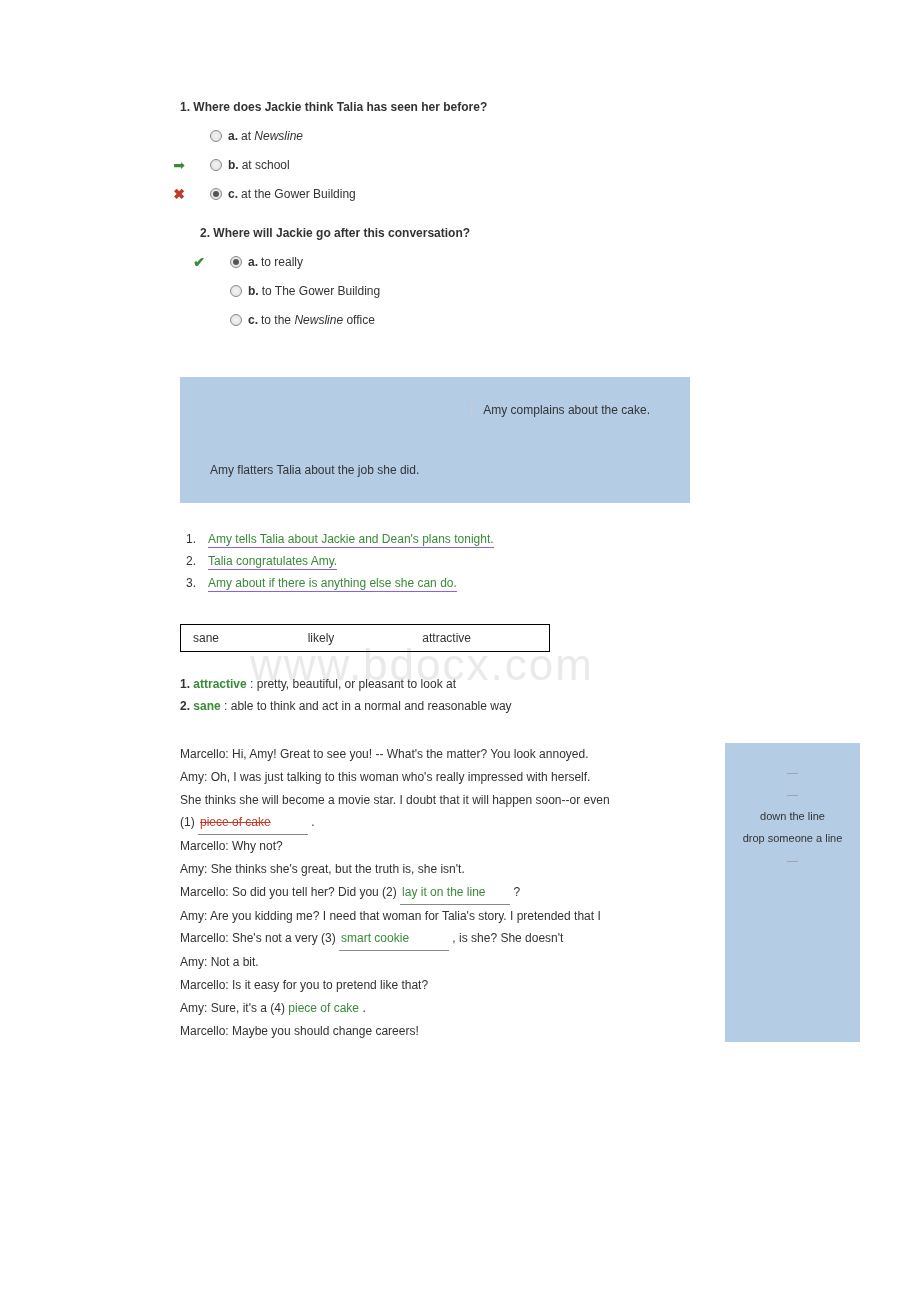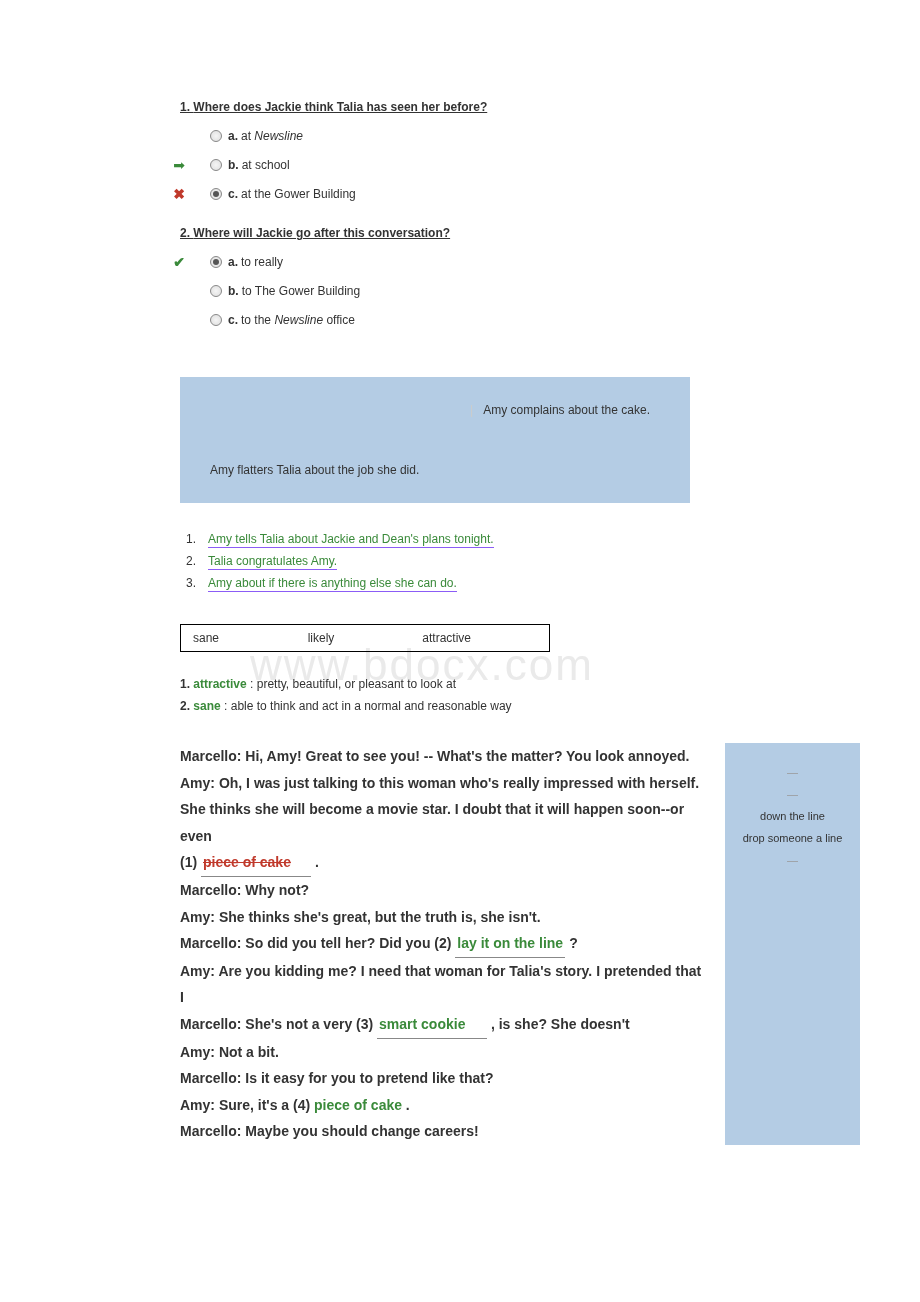--- a/index.html
+++ b/index.html
@@ -1,20 +1,20 @@
 <!DOCTYPE html>
 <html><head>
   <meta charset="utf-8">
   <style>
     * { box-sizing: border-box; margin: 0; padding: 0; }
     body { font-family: Verdana, Arial, sans-serif; font-size: 12px; color: #333; background: #fff; width: 920px; padding: 100px 60px 60px 180px; position: relative; }
     .watermark { position: absolute; top: 640px; left: 250px; font-size: 44px; color: #eaeaea; font-weight: 300; letter-spacing: 2px; pointer-events: none; z-index: 0; text-align: right; }
     .content { position: relative; z-index: 1; }
     .question { margin-bottom: 20px; }
-    .q-text { font-weight: bold; color: #333; margin-bottom: 15px; text-decoration: underline; }
+    .q-text { font-weight: bold; color: #333; margin-bottom: 15px; }
     .q-text .num { font-weight: bold; }
     .option { margin-bottom: 15px; padding-left: 30px; position: relative; display: flex; align-items: center; }
     .opt-icon { position: absolute; left: -10px; width: 18px; height: 18px; display: flex; align-items: center; justify-content: center; }
     .arrow-icon::before { content: "➡"; color: #3a8a3a; font-size: 14px; }
     .x-icon::before { content: "✖"; color: #c0392b; font-size: 14px; font-weight: bold; }
     .check-icon::before { content: "✔"; color: #3a8a3a; font-size: 14px; font-weight: bold; }
     .radio { width: 12px; height: 12px; border: 1px solid #888; border-radius: 50%; background: radial-gradient(circle,#f5f5f5,#ddd); margin-right: 6px; display: inline-flex; align-items: center; justify-content: center; flex-shrink: 0; }
     .radio.selected::after { content: ""; width: 6px; height: 6px; background: #555; border-radius: 50%; }
     .opt-label { font-weight: bold; color: #333; margin-right: 3px; }
     .opt-text { color: #333; }
@@ -25,21 +25,21 @@
     .ordered-list { margin-bottom: 30px; }
     .list-item { padding: 4px 0 4px 28px; position: relative; }
     .list-item .num { position: absolute; left: 6px; color: #333; }
     .list-item .text { color: #3a8a3a; border-bottom: 1px solid #8b5cf6; padding-bottom: 1px; }
     .word-box { border: 1px solid #000; padding: 6px 12px; width: 370px; margin-bottom: 25px; display: flex; }
     .word-box span { flex: 1; color: #333; }
     .def-line { margin-bottom: 8px; color: #333; }
     .def-line .num { font-weight: bold; }
     .def-line .word { font-weight: bold; color: #3a8a3a; }
     .dialogue-container { display: flex; gap: 20px; margin-top: 30px; }
-    .dialogue { flex: 1; line-height: 1.9; font-size: 14px; color: #333; font-weight: bold; }
+    .dialogue { flex: 1; line-height: 1.9; font-size: 12px; color: #333; }
     .dialogue p { margin: 0; }
     .blank { display: inline-block; min-width: 110px; border-bottom: 1px solid #888; padding: 0 2px; }
     .blank.red { color: #c0392b; text-decoration: line-through; }
     .blank.green { color: #3a8a3a; }
     .green-text { color: #3a8a3a; }
     .sidebar-box { background: #b4cce4; padding: 18px 12px; width: 135px; font-size: 11px; color: #333; text-align: center; line-height: 2; }
     .sidebar-box .dash { color: #999; }
   </style>
 </head>
 <body>
@@ -62,21 +62,21 @@
       <span class="opt-text">at school</span>
     </div>
     <div class="option">
       <span class="opt-icon x-icon"></span>
       <span class="radio selected"></span>
       <span class="opt-label">c.</span>
       <span class="opt-text">at the Gower Building</span>
     </div>
   </div>
 
-  <div class="question" style="margin-top:25px;">
+  <div class="question" style="margin-top:25px;margin-left:20px;">
     <div class="q-text"><span class="num">2. </span><span>Where will Jackie go after this conversation?</span></div>
     <div class="option">
       <span class="opt-icon check-icon"></span>
       <span class="radio selected"></span>
       <span class="opt-label">a.</span>
       <span class="opt-text">to really</span>
     </div>
     <div class="option">
       <span class="radio"></span>
       <span class="opt-label">b.</span>

